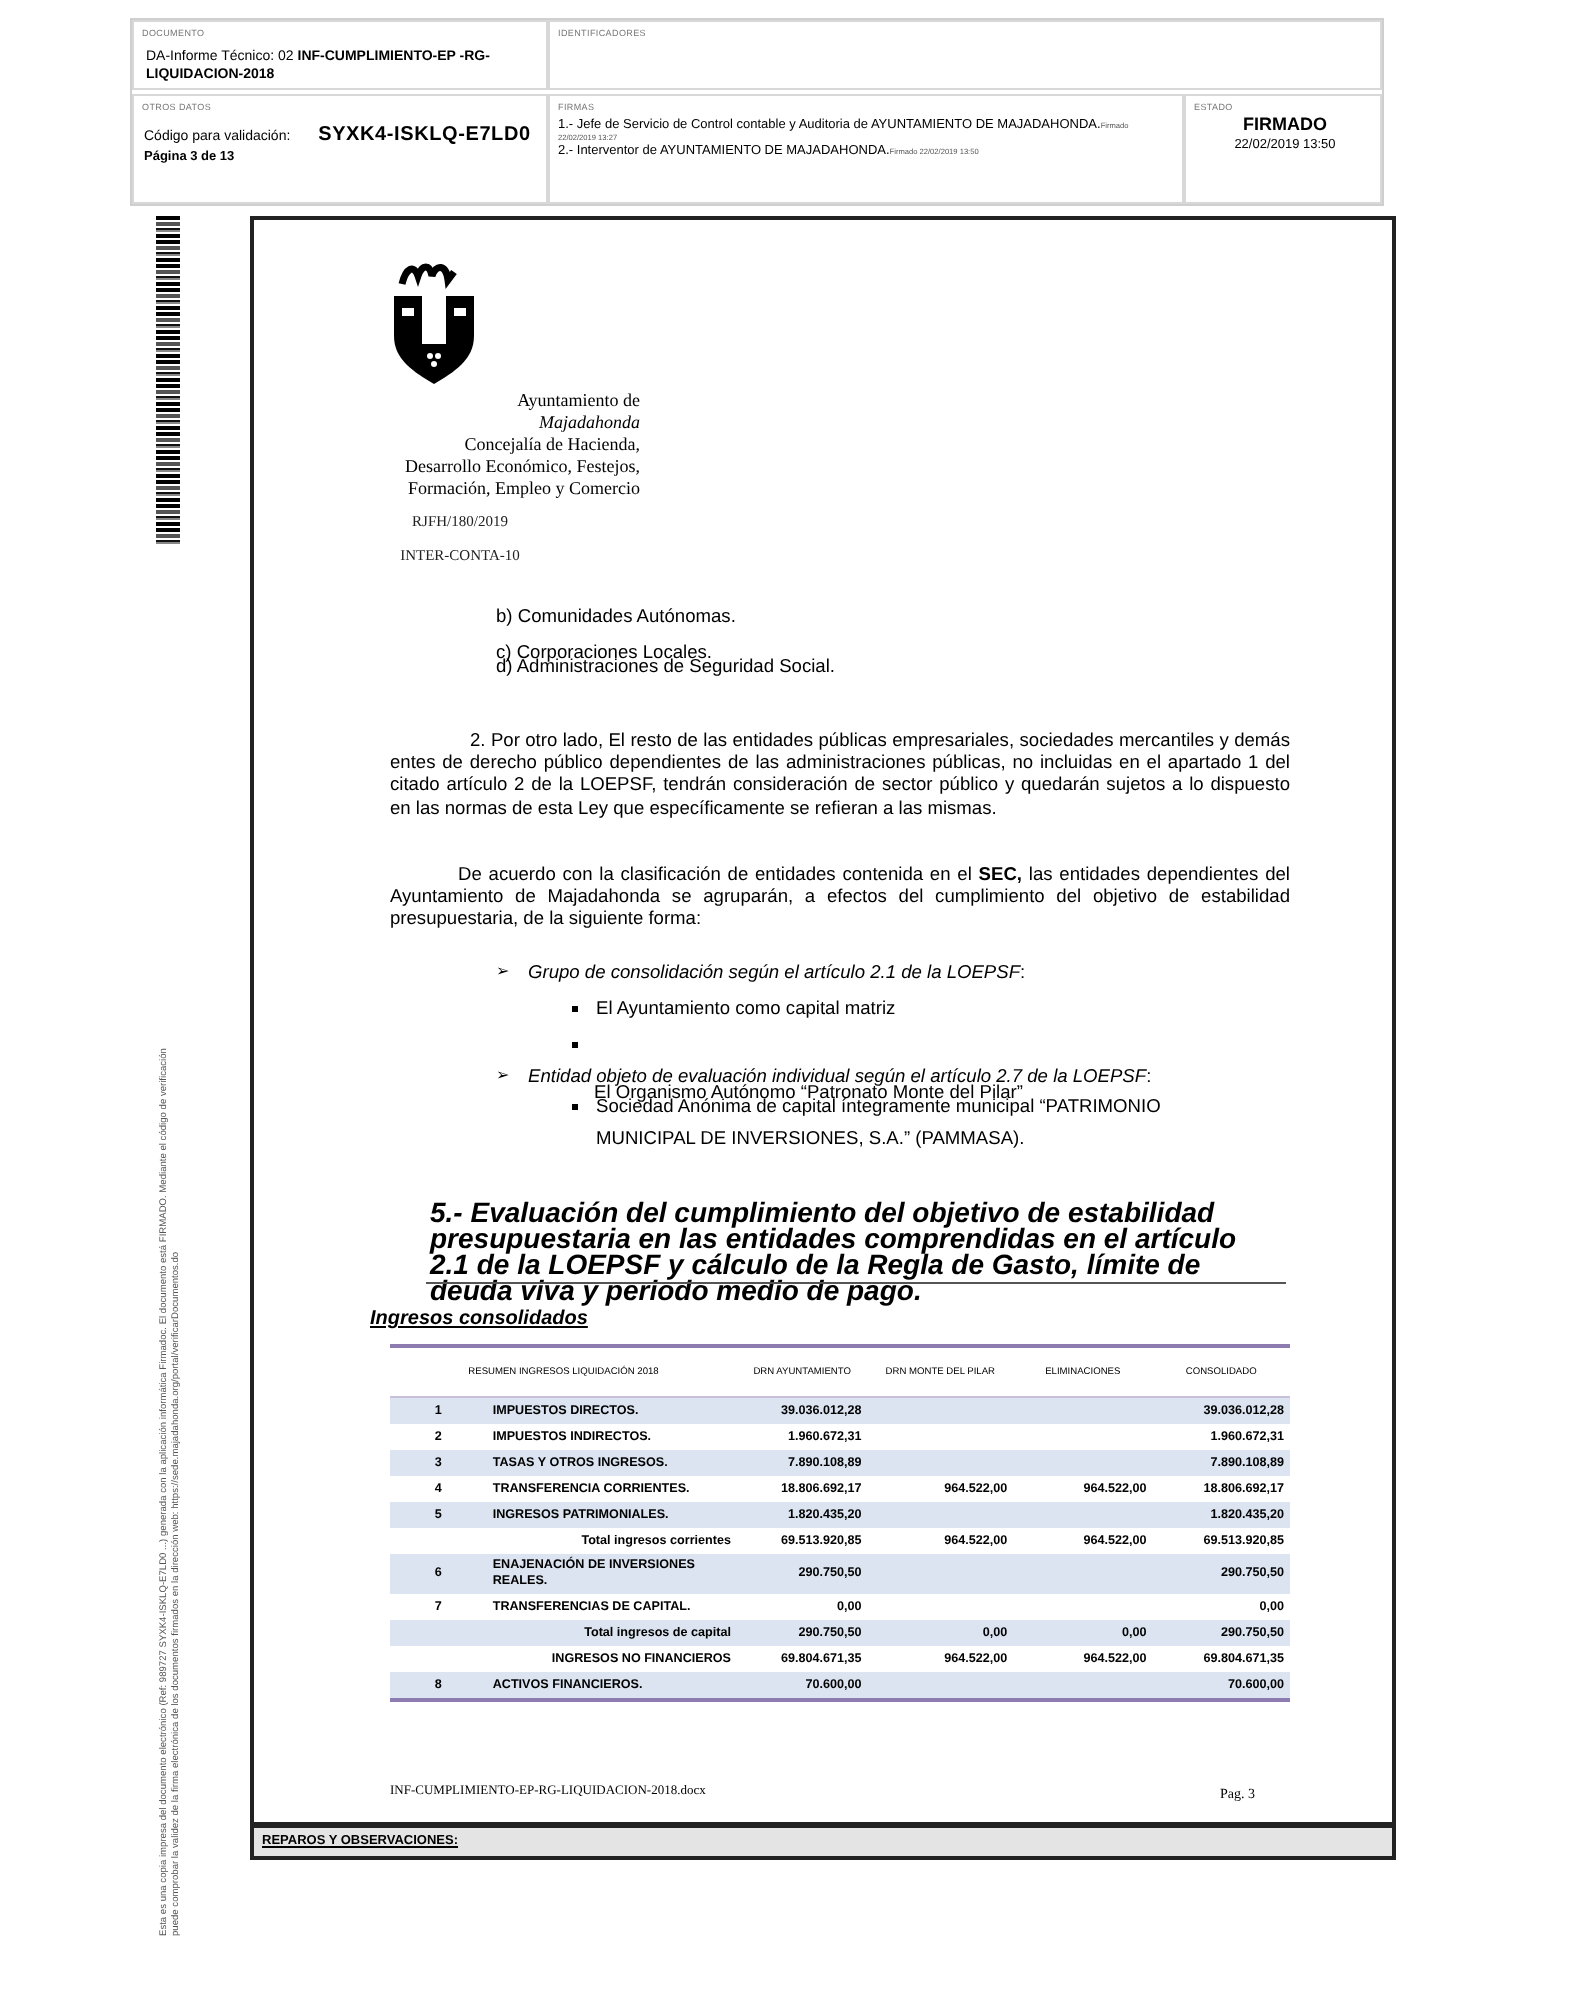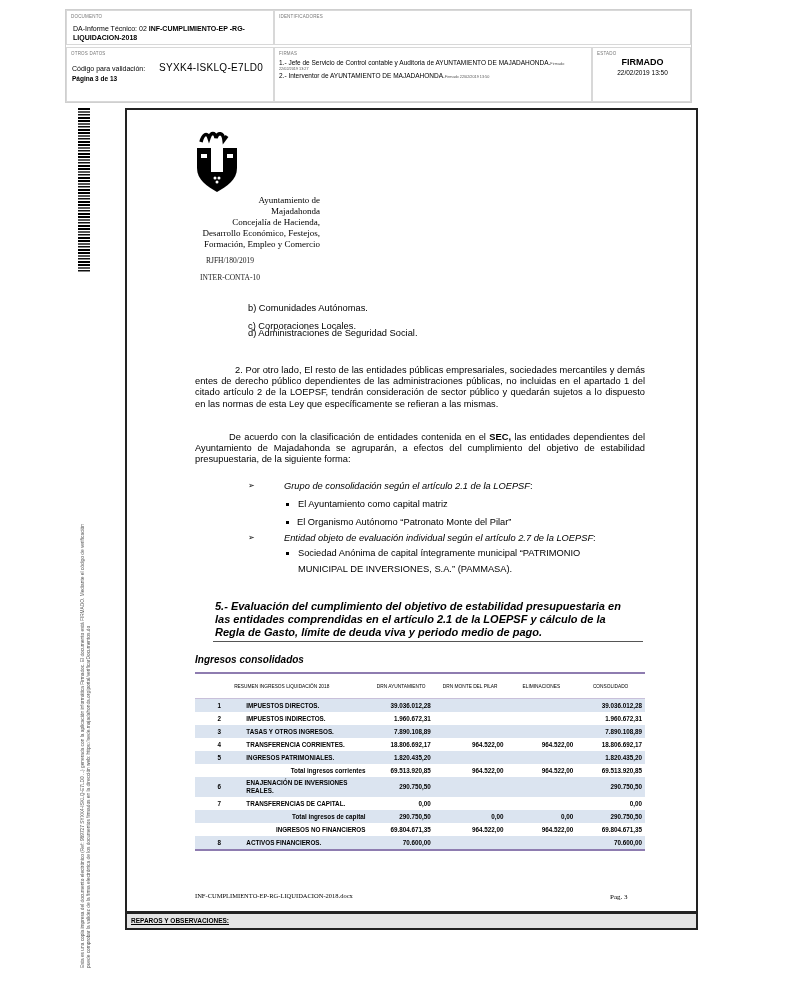--- a/index.html
+++ b/index.html
@@ -10,21 +10,21 @@
   .hdr .cell { position:absolute; border:1px solid #d8d8d8; box-sizing:border-box; }
   .hdr .lbl { font-size:4.5px; color:#777; position:absolute; left:4px; top:3px; letter-spacing:0.2px; }
   .c-doc { left:0; top:0; width:208px; height:35px; }
   .c-ids { left:208px; top:0; width:417px; height:35px; }
   .c-otros { left:0; top:37px; width:208px; height:55px; }
   .c-firmas { left:208px; top:37px; width:318px; height:55px; }
   .c-estado { left:526px; top:37px; width:99px; height:55px; }
   .doc-title { position:absolute; left:6px; top:13px; font-size:7px; line-height:9px; width:195px; }
   .doc-title b { font-weight:bold; }
   .val-line { position:absolute; left:5px; top:14px; font-size:7px; }
-  .val-line .code { font-size:10px; font-weight:normal; letter-spacing:0.3px;padding-left:12px; }
+  .val-line .code { font-size:10px; font-weight:bold; letter-spacing:0.3px;padding-left:12px; }
   .page-line { position:absolute; left:5px; top:27px; font-size:6.5px; font-weight:bold; }
   .firma1 { position:absolute; left:4px; top:11px; font-size:6.5px; white-space:nowrap; }
   .firma-small { font-size:3.8px; color:#555; }
   .firma1-date { position:absolute; left:4px; top:19px; font-size:3.8px; color:#555; }
   .firma2 { position:absolute; left:4px; top:24px; font-size:6.5px; white-space:nowrap; }
   .estado-val { position:absolute; left:0; width:99px; top:9px; text-align:center; font-size:9px; font-weight:bold; }
   .estado-date { position:absolute; left:0; width:99px; top:21px; text-align:center; font-size:6.5px; }
 
   
   .barcode { position:absolute; left:78px; top:108px; width:12px; height:165px;
@@ -39,27 +39,27 @@
   .reparos span { position:absolute; left:4px; top:3px; font-size:6.5px; font-weight:bold; text-decoration:underline; }
 
   
   .logo { position:absolute; left:193px; top:128px; width:48px; height:66px; }
   .lh { position:absolute; left:140px; width:180px; text-align:right; font-family:"Liberation Serif", serif; font-size:9px; line-height:11.5px; }
   .lh-small { position:absolute; left:140px; width:180px; text-align:center; font-family:"Liberation Serif", serif; font-size:7.5px; color:#222; }
 
   
   .txt { position:absolute; font-size:9.3px; line-height:11.2px; text-align:justify; }
   .item { position:absolute; font-size:9.3px; }
-  .italic { font-style:italic;margin-left:20px; }
+  .italic { font-style:italic; }
   .arrow { position:absolute; font-size:8px; }
   .sq { position:absolute; width:3px; height:3px; background:#000; }
 
-  .section { position:absolute; left:215px; top:600px; width:420px; font-size:11px; line-height:13px; font-weight:bold; font-style:italic; }
+  .section { position:absolute; left:215px; top:600px; width:420px; font-size:14px; line-height:13px; font-weight:bold; font-style:italic; }
   .section-rule { position:absolute; left:213px; top:641px; width:430px; height:1px; background:#555; }
-  .subhead { position:absolute; left:195px; top:654px; font-size:10px; font-style:italic; font-weight:bold; }
+  .subhead { position:absolute; left:185px; top:654px; font-size:10px; font-style:italic; font-weight:bold; text-decoration:underline; }
 
   
   .tbl { position:absolute; left:195px; top:672px; width:450px; border-collapse:collapse; font-size:6.3px; }
   .tbl th { font-weight:normal; font-size:4.8px; height:22px; border-top:2px solid #8e7cb0; border-bottom:1px solid #c8c0da; text-align:center; line-height:7px; }
   .tbl td { height:13px; font-weight:bold; padding:0 3px; }
   .tbl tr.shade td { background:#dbe4f0; }
   .tbl td.num { text-align:right; }
   .tbl td.idx { text-align:center; width:48px; }
   .tbl td.concept { width:128px; }
   .tbl td.tot { text-align:right; font-weight:bold; }
@@ -118,21 +118,21 @@
   <path d="M4 20 L44 20 L44 40 C44 52,34 58,24 64 C14 58,4 52,4 40 Z" fill="#000"></path>
   <rect x="18" y="20" width="12" height="24" fill="#fff"></rect>
   <rect x="8" y="26" width="6" height="4" fill="#fff"></rect>
   <rect x="34" y="26" width="6" height="4" fill="#fff"></rect>
   <circle cx="22" cy="50" r="1.5" fill="#fff"></circle>
     <circle cx="26" cy="50" r="1.5" fill="#fff"></circle>
     <circle cx="24" cy="54" r="1.5" fill="#fff"></circle>
 </svg>
 
 <div class="lh" style="top:195px;">Ayuntamiento de</div>
-<div class="lh" style="top:206px;">Majadahonda</div>
+<div class="lh" style="top:206px;font-style:italic;">Majadahonda</div>
 <div class="lh" style="top:217px;">Concejalía de Hacienda,</div>
 <div class="lh" style="top:228px;">Desarrollo Económico, Festejos,</div>
 <div class="lh" style="top:239px;">Formación, Empleo y Comercio</div>
 <div class="lh-small" style="top:256px;">RJFH/180/2019</div>
 <div class="lh-small" style="top:273px;">INTER-CONTA-10</div>
 
 <div class="item" style="left:248px; top:303px;">b) Comunidades Autónomas.</div>
 <div class="item" style="left:248px; top:321px;">c) Corporaciones Locales.</div>
 <div class="item" style="left:248px; top:328px;">d) Administraciones de Seguridad Social.</div>
 
@@ -140,21 +140,21 @@
 
 <div class="txt" style="left:195px; top:432px; width:450px; text-indent:34px;">
   <span>De acuerdo con la clasificación de entidades contenida en el </span><b>SEC,</b><span> las entidades dependientes del Ayuntamiento de Majadahonda se agruparán, a efectos del cumplimiento del objetivo de estabilidad presupuestaria, de la siguiente forma:</span>
 </div>
 
 <span class="arrow" style="left:248px; top:481px;">➢</span>
 <div class="item italic" style="left:264px; top:481px;"><span>Grupo de consolidación según el artículo 2.1 de la LOEPSF</span><span style="font-style:normal;">:</span></div>
 <span class="sq" style="left:286px; top:503px;"></span>
 <div class="item" style="left:298px; top:499px;">El Ayuntamiento como capital matriz</div>
 <span class="sq" style="left:286px; top:521px;"></span>
-<div class="item" style="left:297px; top:517px;">El Organismo Autónomo “Patronato Monte del Pilar”</div>
+<div class="item" style="left:297px; top:541px;">El Organismo Autónomo “Patronato Monte del Pilar”</div>
 
 <span class="arrow" style="left:248px; top:533px;">➢</span>
 <div class="item italic" style="left:264px; top:533px;"><span>Entidad objeto de evaluación individual según el artículo 2.7 de la LOEPSF</span><span style="font-style:normal;">:</span></div>
 <span class="sq" style="left:286px; top:552px;"></span>
 <div class="item" style="left:298px; top:548px;">Sociedad Anónima de capital íntegramente municipal “PATRIMONIO</div>
 <div class="item" style="left:298px; top:564px;">MUNICIPAL DE INVERSIONES, S.A.” (PAMMASA).</div>
 
 <div class="section">5.- Evaluación del cumplimiento del objetivo de estabilidad presupuestaria en las entidades comprendidas en el artículo 2.1 de la LOEPSF y cálculo de la Regla de Gasto, límite de deuda viva y periodo medio de pago.</div>
 <div class="section-rule"></div>
 <div class="subhead">Ingresos consolidados</div>

